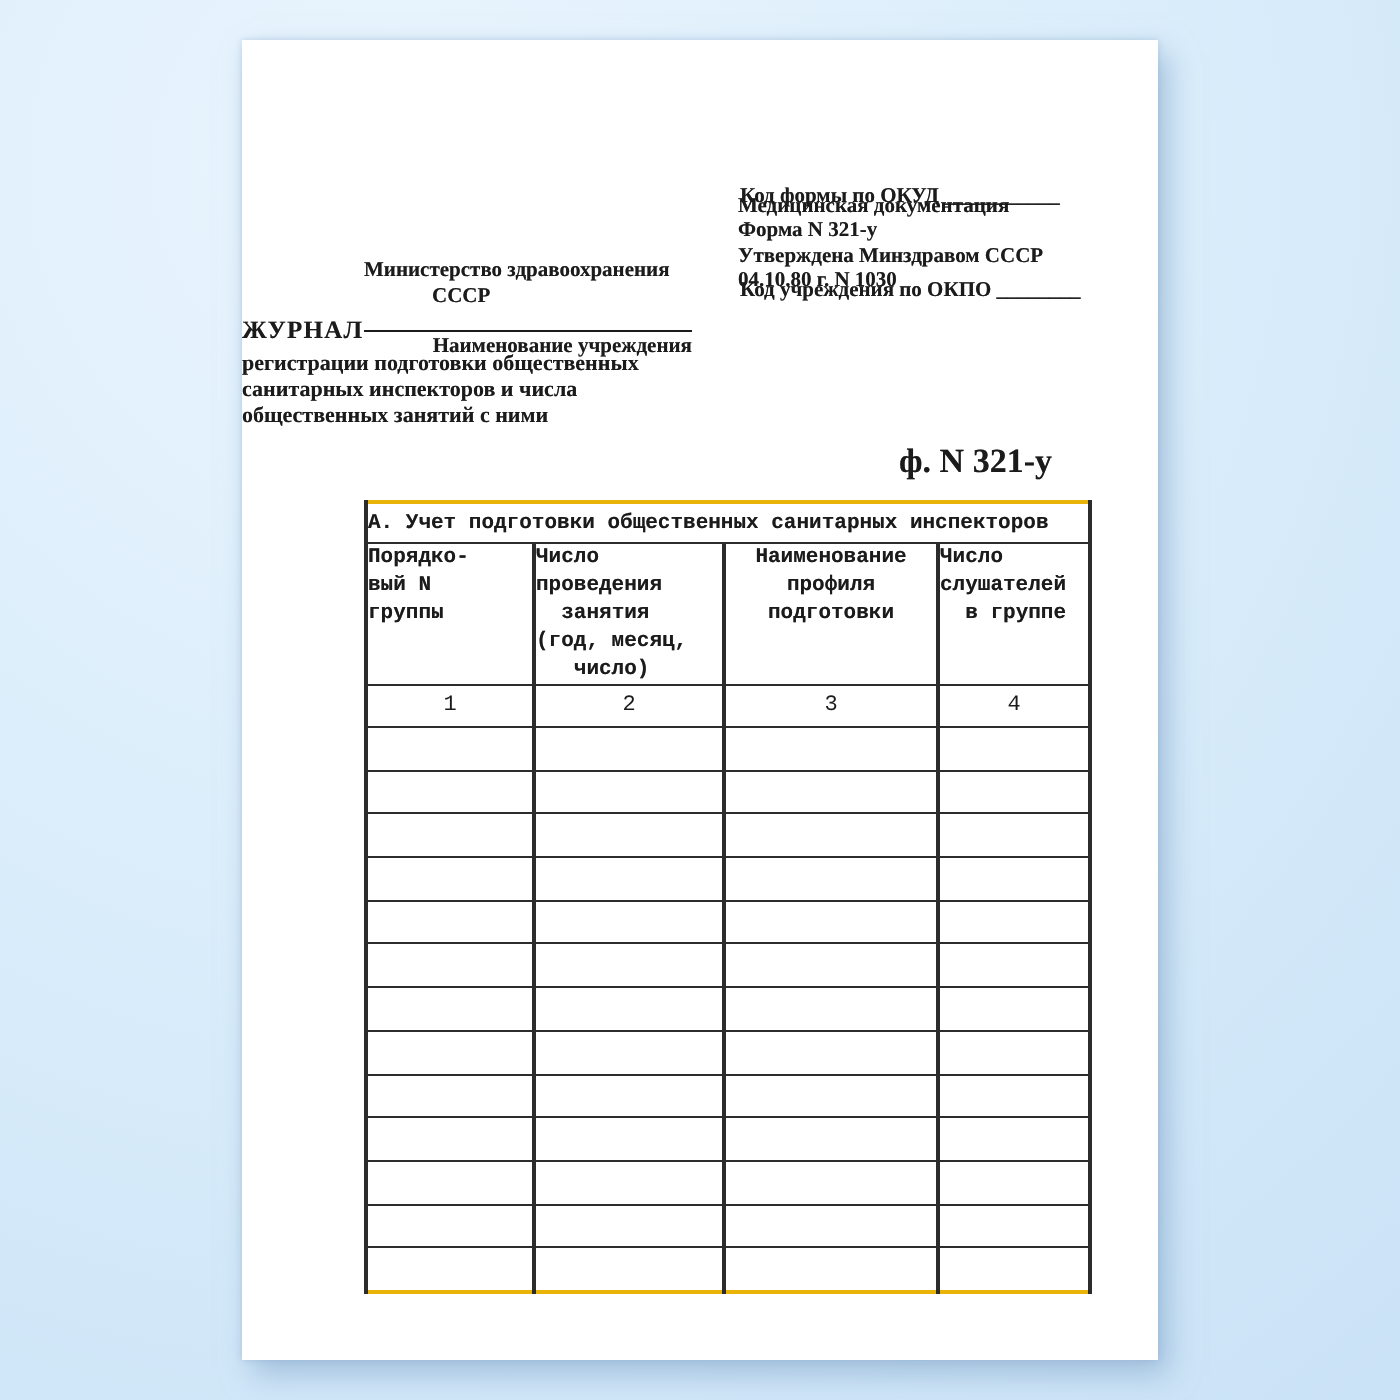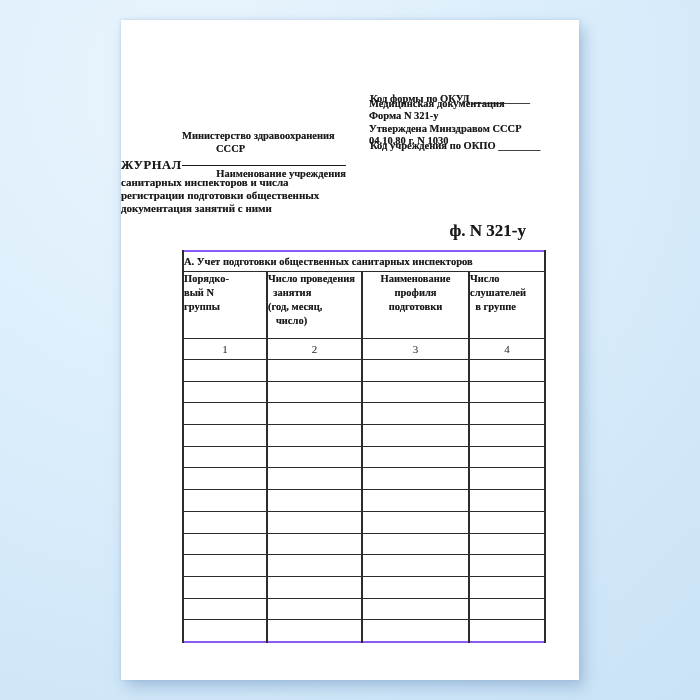--- a/index.html
+++ b/index.html
@@ -83,21 +83,22 @@
   }
 
   table.form-table {
     position: absolute;
     left: 61px;
     top: 230px;
     width: 362px;
     border-collapse: collapse;
     table-layout: fixed;
     font-size: 10.5px;
-    border: 2px solid #8b5cf6;
+    border: 2px solid #eab308;
+    font-family: Liberation Mono, monospace;
   }
   table.form-table td {
     border: 1px solid #2c2c2c;
     border-left-width: 2px;
     border-right-width: 2px;
     padding: 0;
     overflow: hidden;
   }
   td.section-cell {
     height: 19px;
@@ -141,23 +142,23 @@
   <div class="docinfo">
     <div>Медицинская документация</div>
     <div>Форма N 321-у</div>
     <div>Утверждена Минздравом СССР</div>
     <div>04.10.80 г. N 1030</div>
   </div>
 
   <div class="title-block">
     <div class="title-main">ЖУРНАЛ</div>
     <div class="title-sub">
+      <div>регистрации подготовки общественных</div>
       <div>санитарных инспекторов и числа</div>
-      <div>регистрации подготовки общественных</div>
-      <div>документация занятий с ними</div>
+      <div>общественных занятий с ними</div>
     </div>
   </div>
 
   <div class="form-number">ф. N 321-у</div>
 
   <table class="form-table">
     <colgroup>
       <col style="width:84px">
       <col style="width:95px">
       <col style="width:107px">

